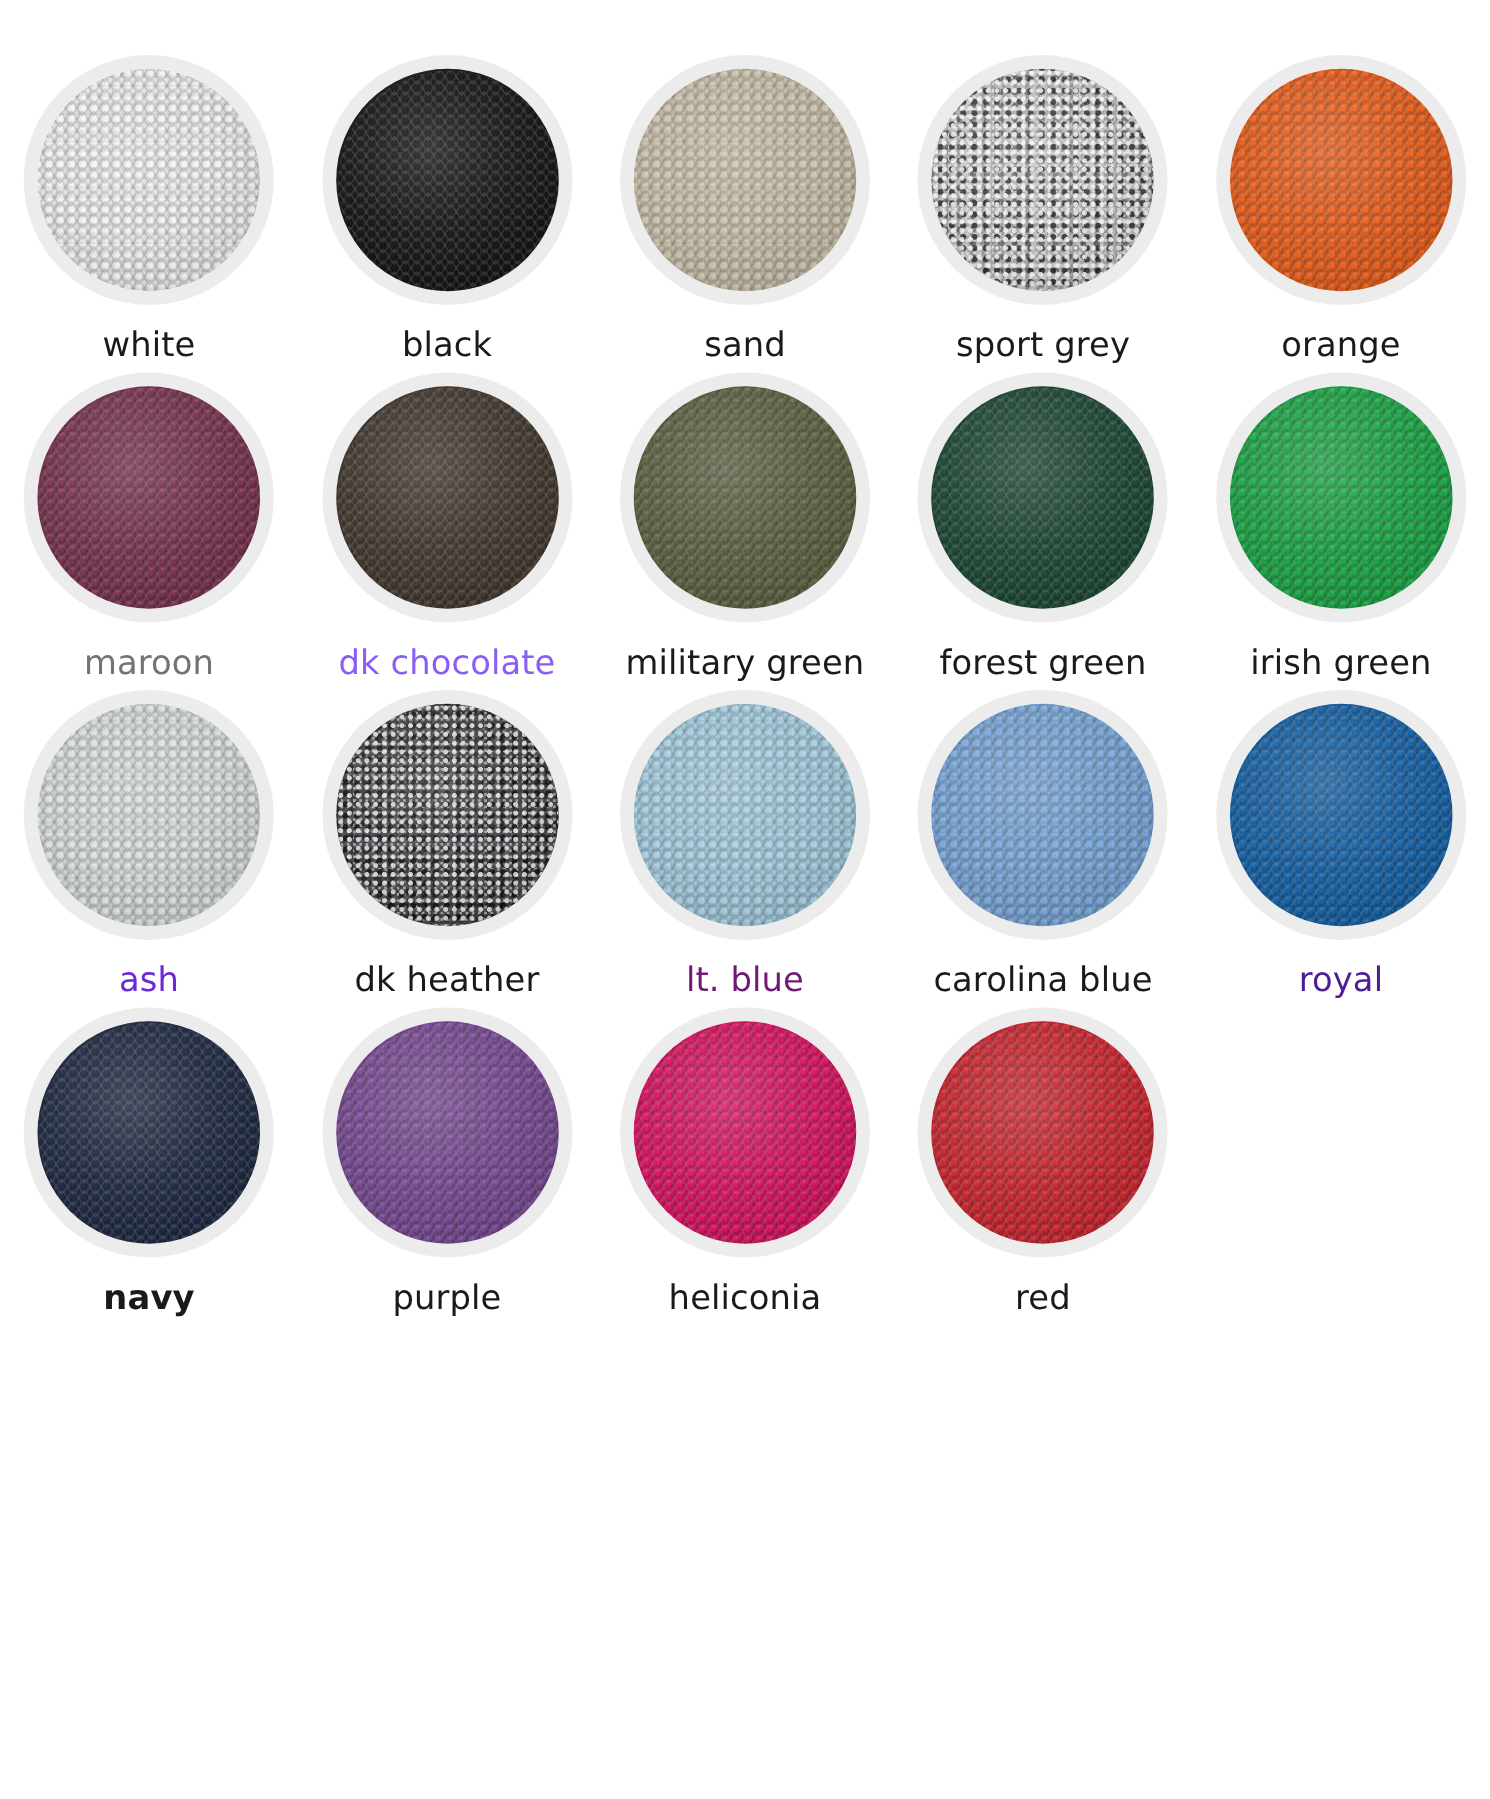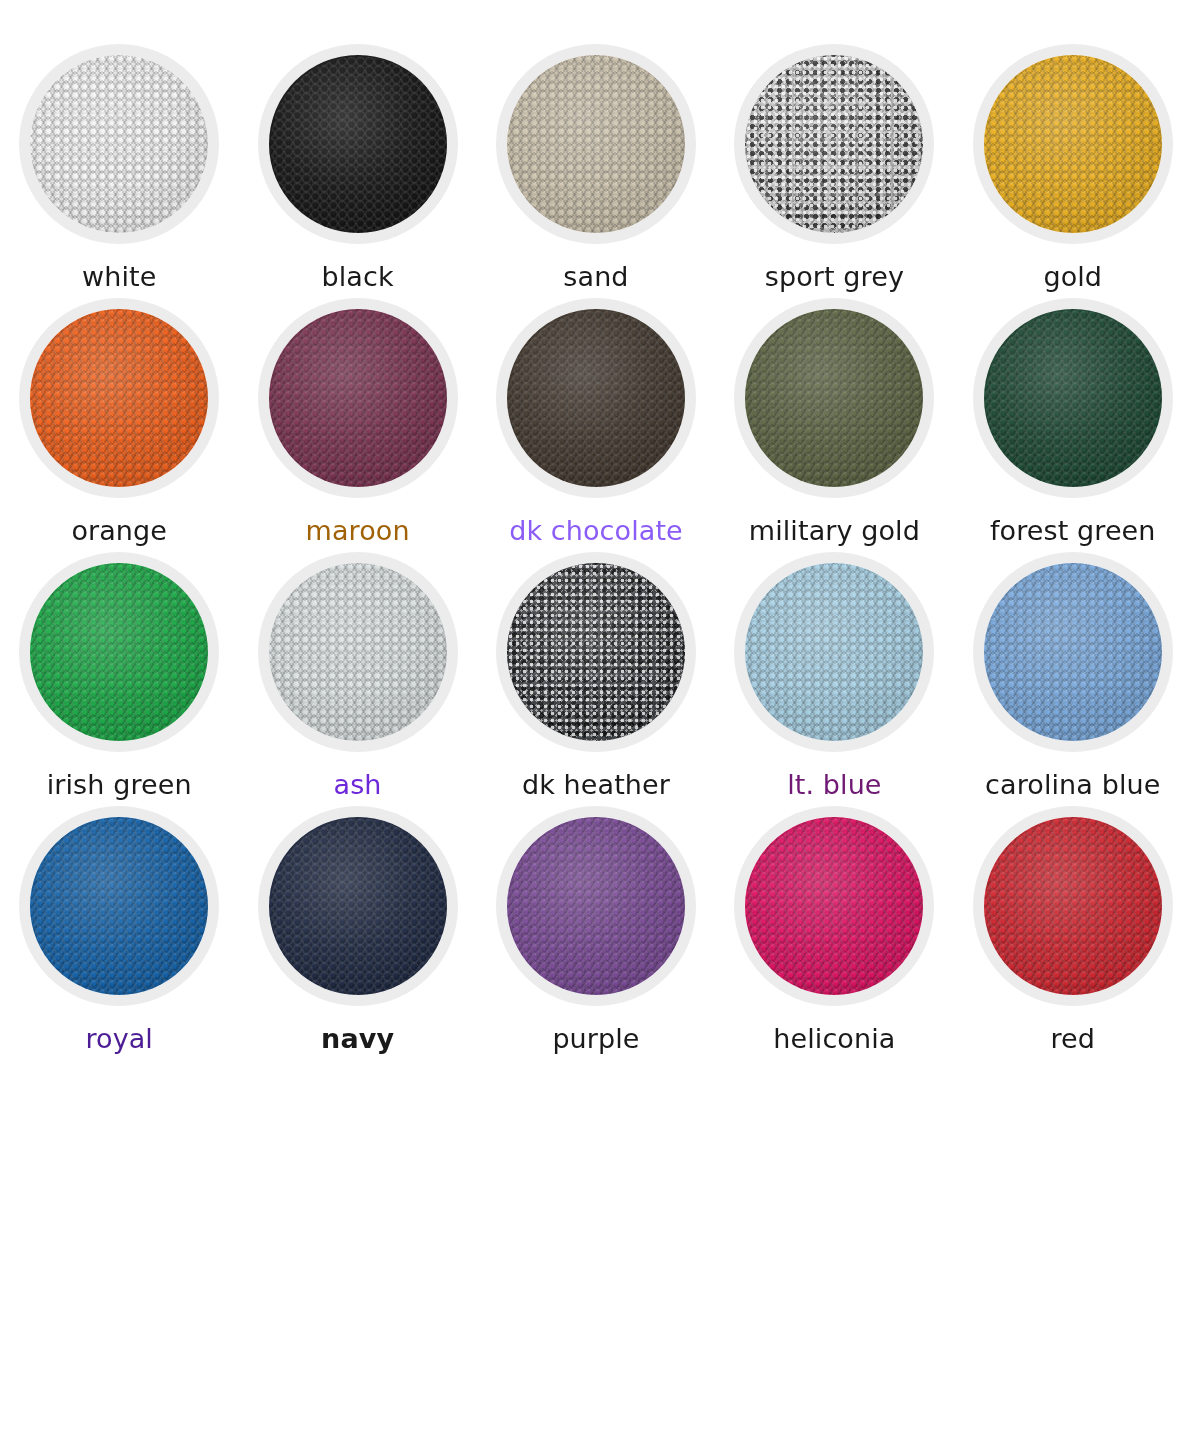--- a/index.html
+++ b/index.html
@@ -189,67 +189,57 @@
           <div class="knit-tex"></div>
           <div class="knit-hi"></div>
           <div class="knit-speckle"></div>
           <div class="knit-vig"></div>
         </div>
       </div>
       <div class="swatch-label" style="color: rgb(26, 26, 26);">sport grey</div>
     </div>
     <div class="swatch-cell">
       <div class="swatch-ring" style="background: rgb(236, 236, 236);">
-        <div class="swatch-disc" style="background-color: rgb(236, 177, 33);">
-          <div class="knit-tex"></div>
-          <div class="knit-hi"></div>
-          <div class="knit-vig"></div>
-        </div>
-      </div>
-      <div class="swatch-label" style="color: rgb(26, 26, 26);">gold</div>
-    </div>
-    <div class="swatch-cell">
-      <div class="swatch-ring" style="background: rgb(236, 236, 236);">
         <div class="swatch-disc" style="background-color: rgb(241, 96, 27);">
           <div class="knit-tex"></div>
           <div class="knit-hi"></div>
           <div class="knit-vig"></div>
         </div>
       </div>
       <div class="swatch-label" style="color: rgb(26, 26, 26);">orange</div>
     </div>
     <div class="swatch-cell">
       <div class="swatch-ring" style="background: rgb(236, 236, 236);">
         <div class="swatch-disc" style="background-color: rgb(124, 51, 82);">
           <div class="knit-tex"></div>
           <div class="knit-hi"></div>
           <div class="knit-vig"></div>
         </div>
       </div>
-      <div class="swatch-label" style="color: #a16207;">maroon</div>
+      <div class="swatch-label" style="color: #737373;">maroon</div>
     </div>
     <div class="swatch-cell">
       <div class="swatch-ring" style="background: rgb(236, 236, 236);">
         <div class="swatch-disc" style="background-color: rgb(68, 58, 48);">
           <div class="knit-tex"></div>
           <div class="knit-hi"></div>
           <div class="knit-vig"></div>
         </div>
       </div>
       <div class="swatch-label" style="color: #8b5cf6;">dk chocolate</div>
     </div>
     <div class="swatch-cell">
       <div class="swatch-ring" style="background: rgb(236, 236, 236);">
         <div class="swatch-disc" style="background-color: rgb(94, 102, 68);">
           <div class="knit-tex"></div>
           <div class="knit-hi"></div>
           <div class="knit-vig"></div>
         </div>
       </div>
-      <div class="swatch-label" style="color: rgb(26, 26, 26);">military gold</div>
+      <div class="swatch-label" style="color: rgb(26, 26, 26);">military green</div>
     </div>
     <div class="swatch-cell">
       <div class="swatch-ring" style="background: rgb(236, 236, 236);">
         <div class="swatch-disc" style="background-color: rgb(29, 74, 52);">
           <div class="knit-tex"></div>
           <div class="knit-hi"></div>
           <div class="knit-vig"></div>
         </div>
       </div>
       <div class="swatch-label" style="color: rgb(26, 26, 26);">forest green</div>

